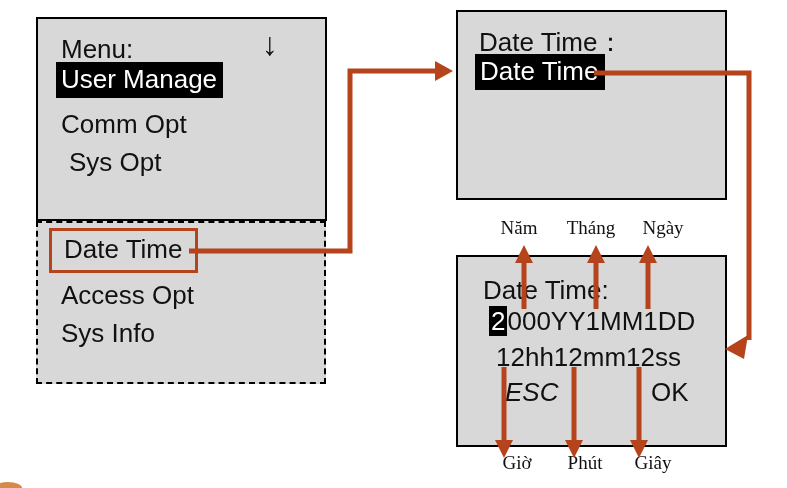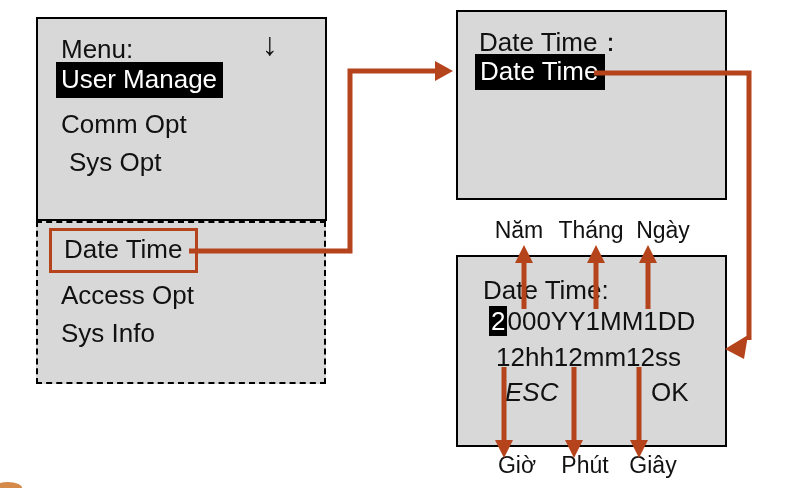--- a/index.html
+++ b/index.html
@@ -20,21 +20,21 @@
     position:absolute;background:var(--panel-bg);
     border:2px solid var(--panel-border);
     font-size:26px;line-height:30px;
   }
   .panel.dashed{border-style:dashed;}
   .prow{position:absolute;white-space:nowrap;}
   .hl{background:var(--hl-bg);color:var(--hl-fg);padding:2px 6px 4px 5px;}
   .hl-char{background:var(--hl-bg);color:var(--hl-fg);padding:0 2px;}
   .selbox{display:inline-block;border:3px solid var(--arrow);padding:3px 12px 6px 12px;background:transparent;}
   .scroll-arrow{position:absolute;left:224px;top:8px;font-size:32px;line-height:34px;}
-  .vn-label{position:absolute;transform:translateX(-50%);font-size:23px;white-space:nowrap;}
+  .vn-label{position:absolute;transform:translateX(-50%);font-size:19px;white-space:nowrap;font-family:Liberation Serif, serif;}
   #p1{left:36px;top:17px;width:287px;height:200px;}
   #p2{left:36px;top:221px;width:286px;height:159px;}
   #p3{left:456px;top:10px;width:267px;height:186px;text-align:center;}
   #p4{left:456px;top:255px;width:267px;height:188px;}
   #arrow-layer{position:absolute;left:0;top:0;width:787px;height:488px;pointer-events:none;z-index:5;}
 </style>
 </head>
 <body>
 
 <div class="canvas">

